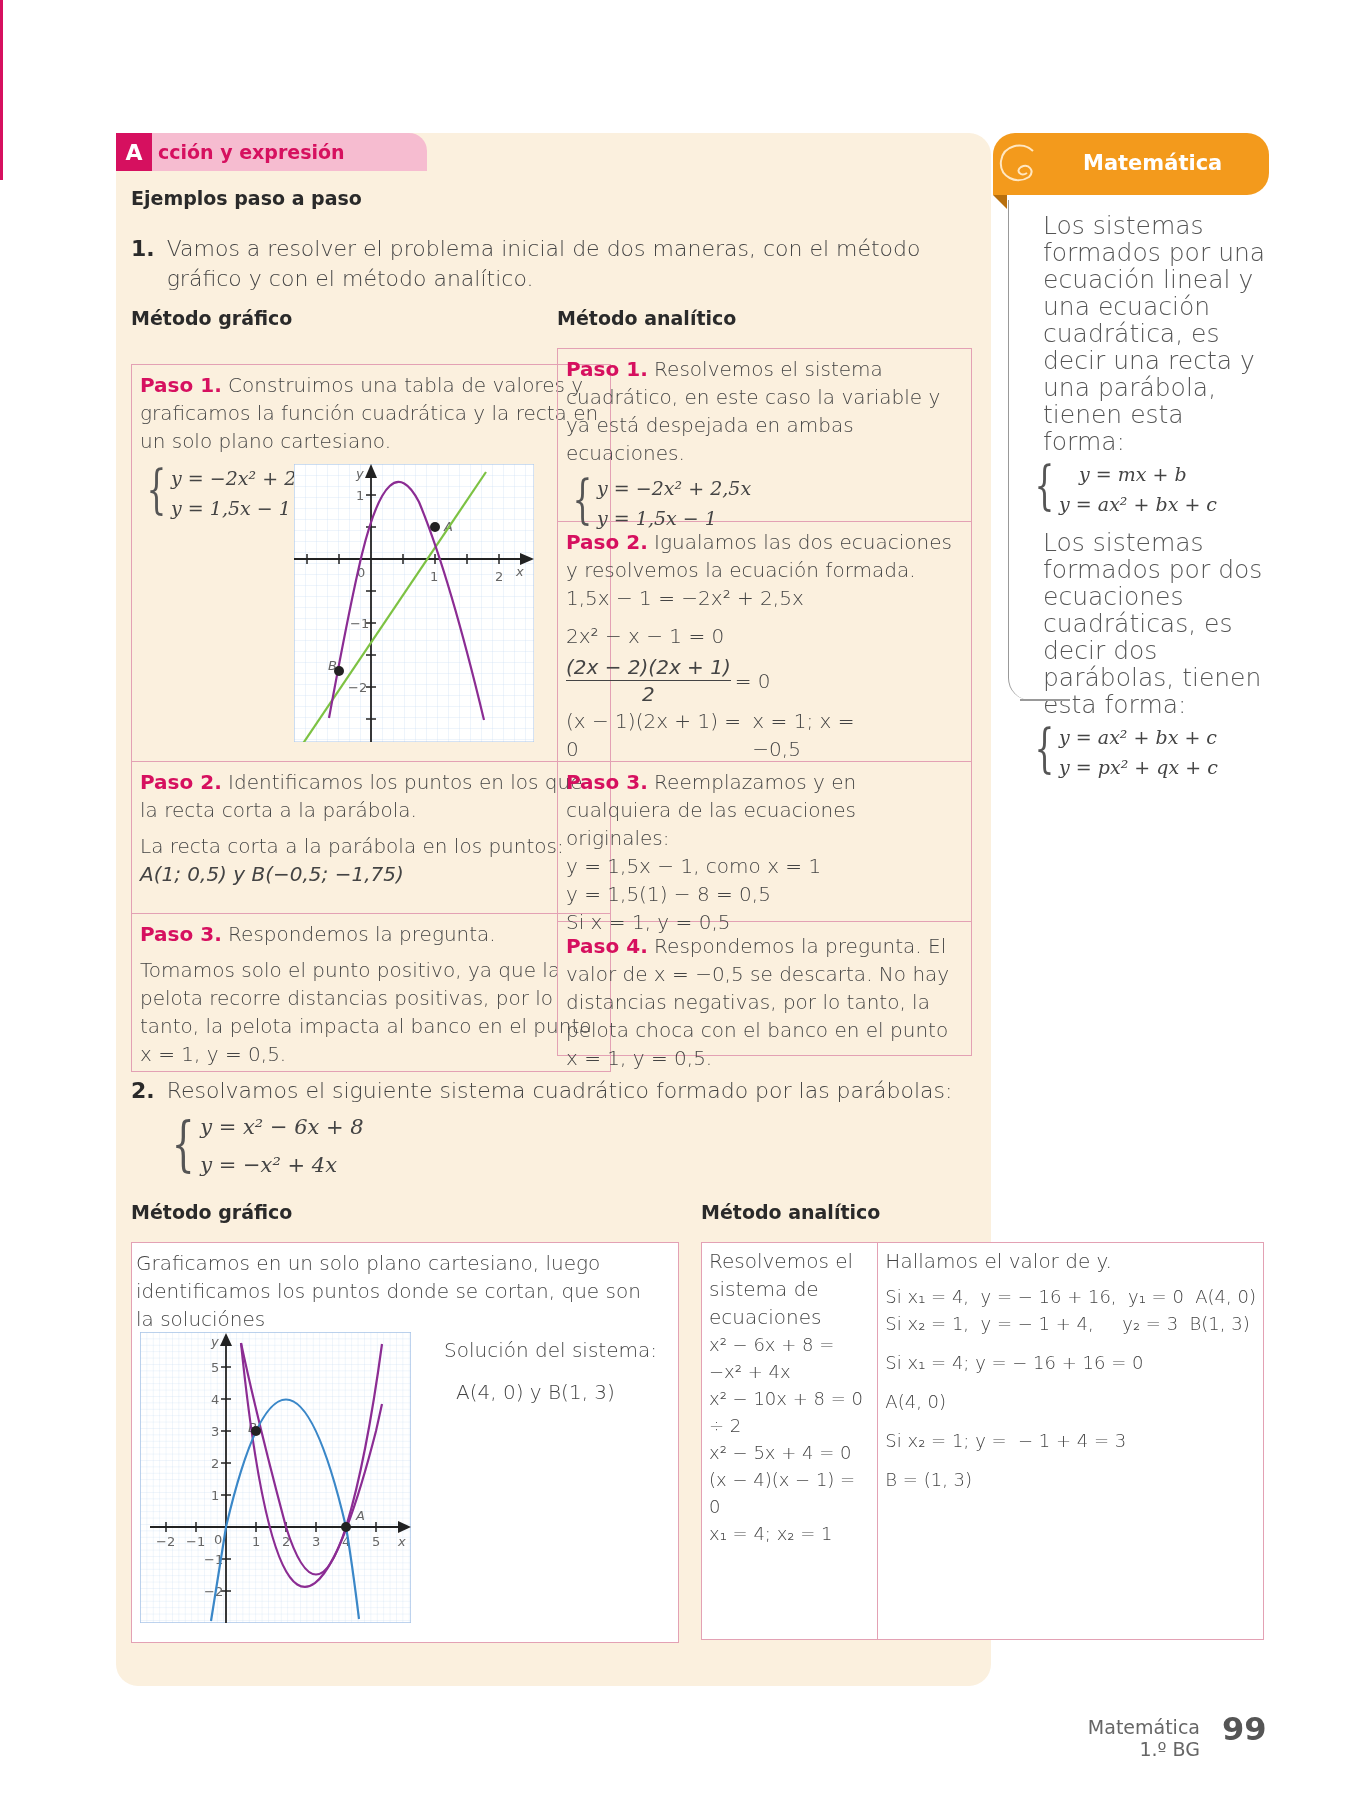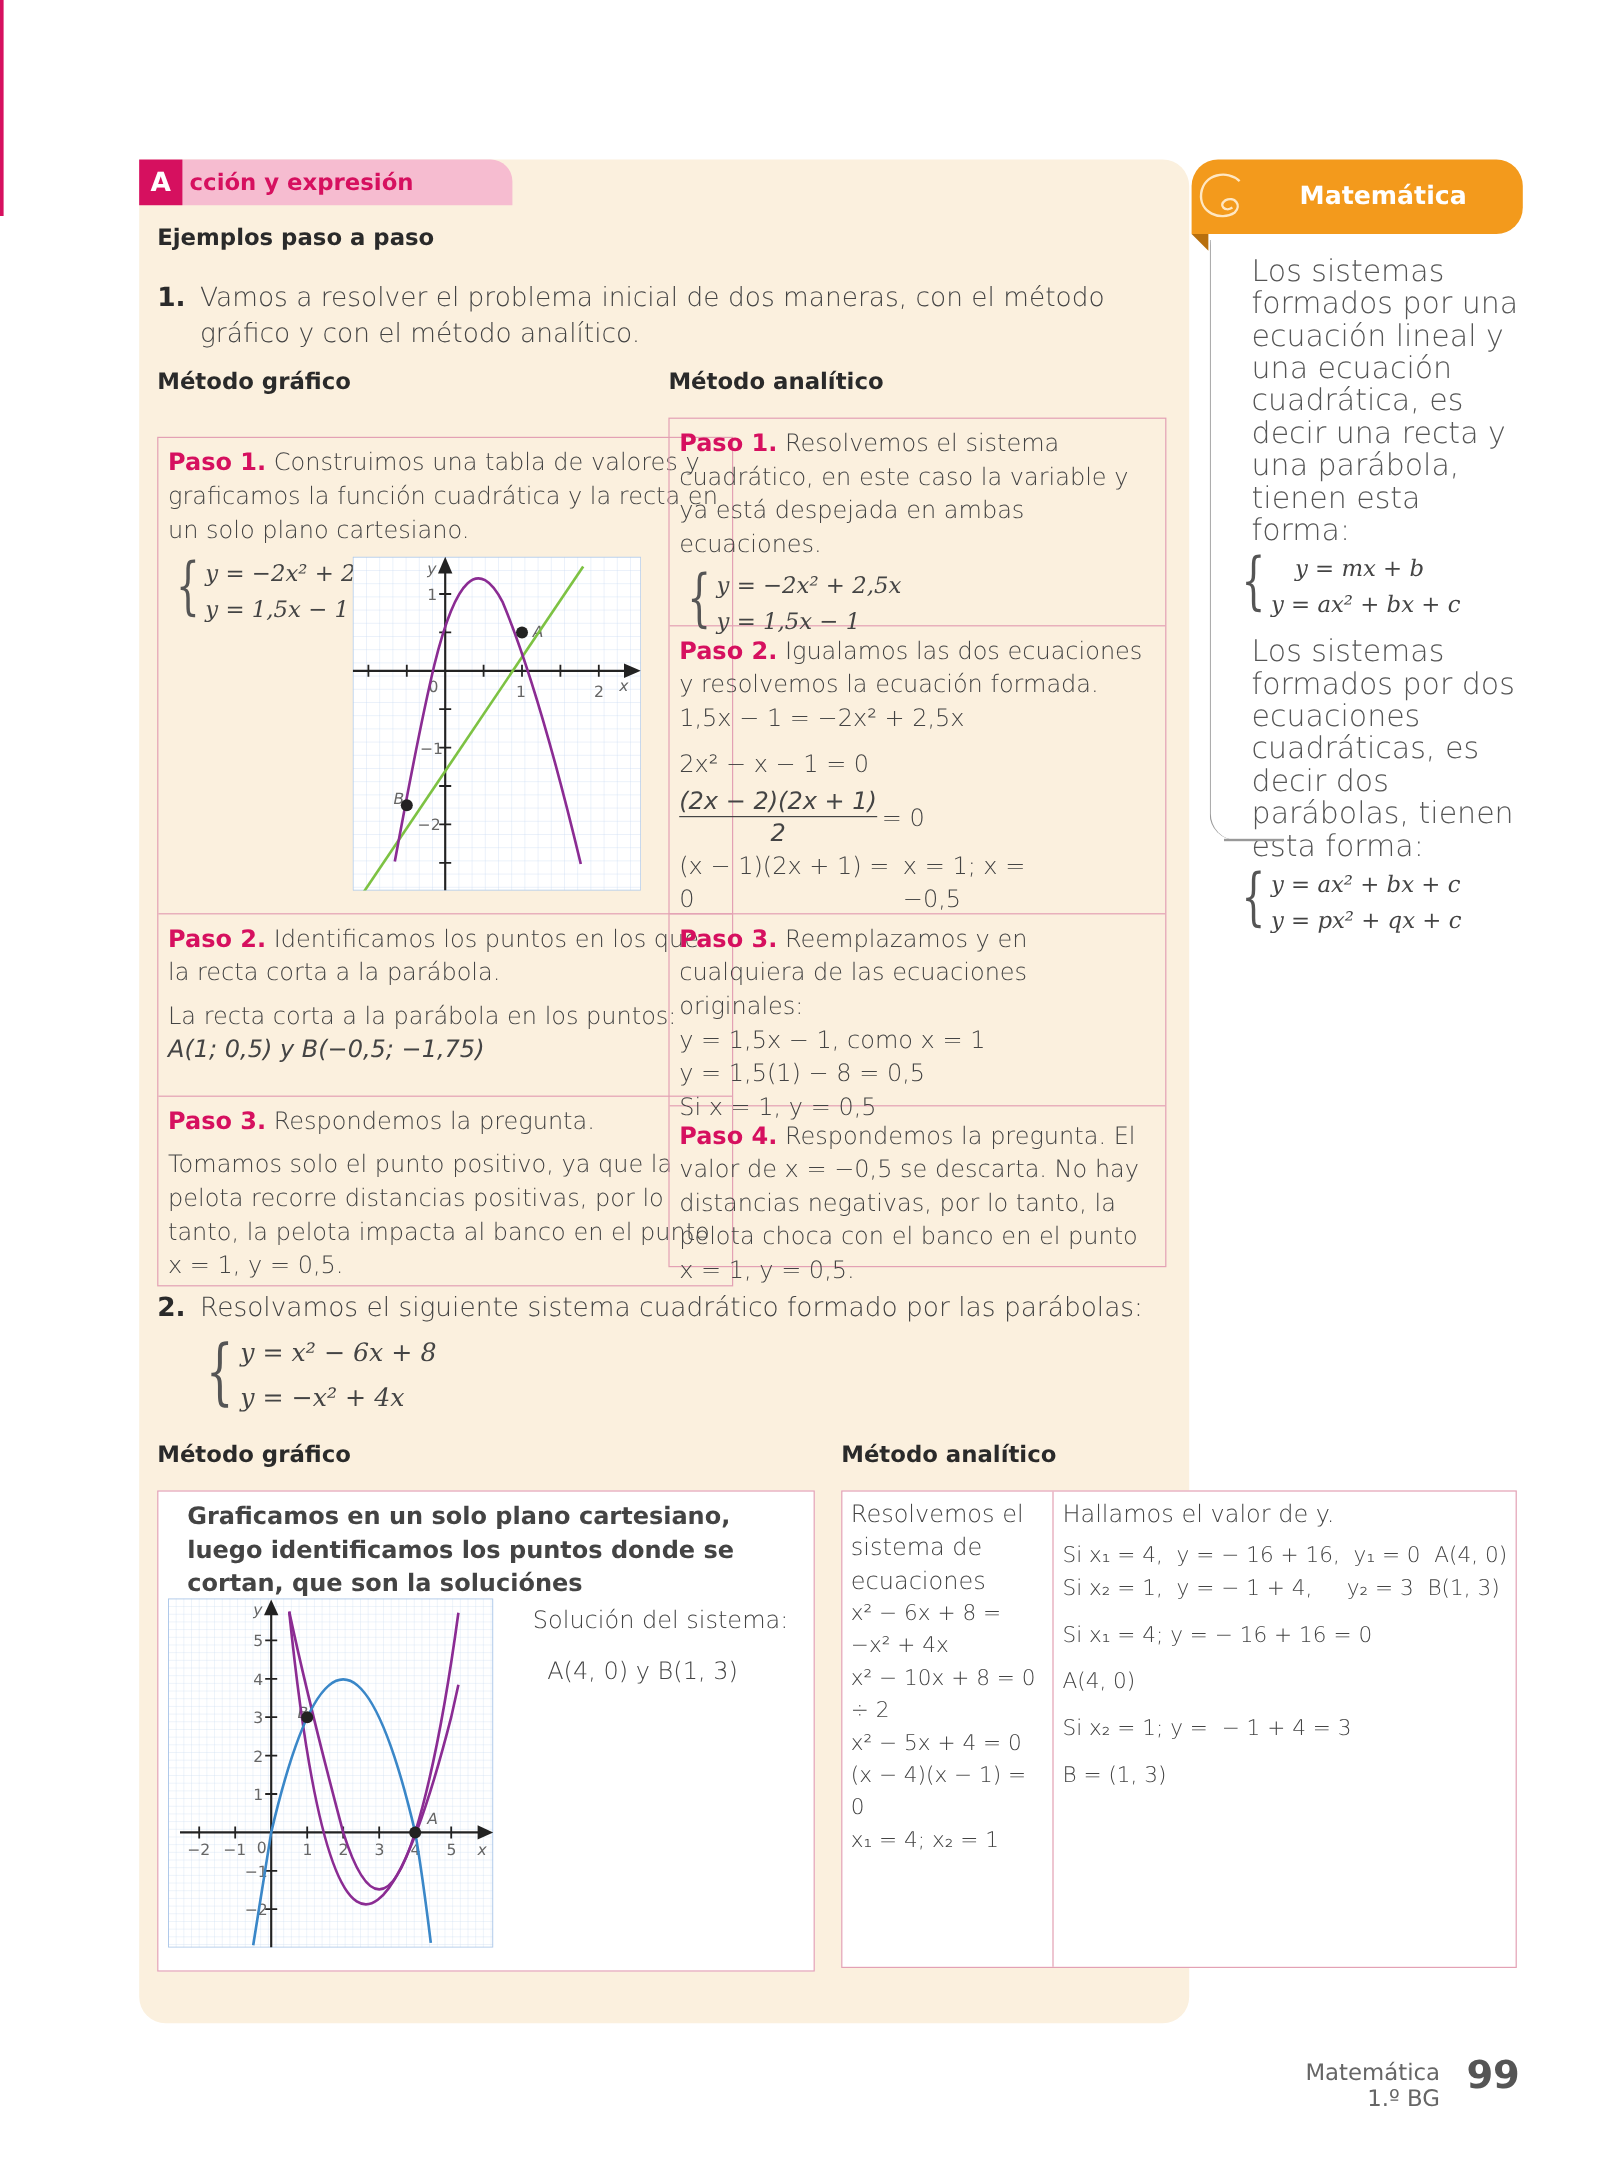--- a/index.html
+++ b/index.html
@@ -192,21 +192,21 @@
   <div class="sys-lines math" style="font-size:21px;">
     <div style="height:38px; line-height:38px;">y = x² − 6x + 8</div>
     <div style="height:38px; line-height:38px;">y = −x² + 4x</div>
   </div>
 </div>
 
 <div class="abs h-bold" style="left:131px; top:1201px;">Método gráfico</div>
 <div class="abs h-bold" style="left:701px; top:1201px;">Método analítico</div>
 
 <div class="abs box white" style="left:131px; top:1242px; width:548px; height:401px;">
-  <div class="txt" style="padding:6px 24px; width:520px;font-weight:bold;">Graficamos en un solo plano cartesiano, luego identificamos los puntos donde se cortan, que son la soluciónes</div>
+  <div class="txt" style="padding:6px 4px; width:520px;">Graficamos en un solo plano cartesiano, luego identificamos los puntos donde se cortan, que son la soluciónes</div>
   <div class="abs txt" style="left:312px; top:93px;">Solución del sistema:</div>
   <div class="abs txt" style="left:324px; top:135px;">A(4, 0) y B(1, 3)</div>
   <svg class="abs" style="left:8px; top:89px;" width="271" height="291" viewBox="0 0 271 291">
     <defs>
       <pattern id="g2s" width="6.4" height="6.4" patternUnits="userSpaceOnUse">
           <path d="M6.4 0 L0 0 0 6.4" fill="none" stroke="#c6daf0" stroke-width="0.5"></path>
         </pattern>
     </defs>
     <rect x="0" y="0" width="271" height="291" fill="#ffffff"></rect>
     <rect x="0" y="0" width="271" height="291" fill="url(#g2s)"></rect>

